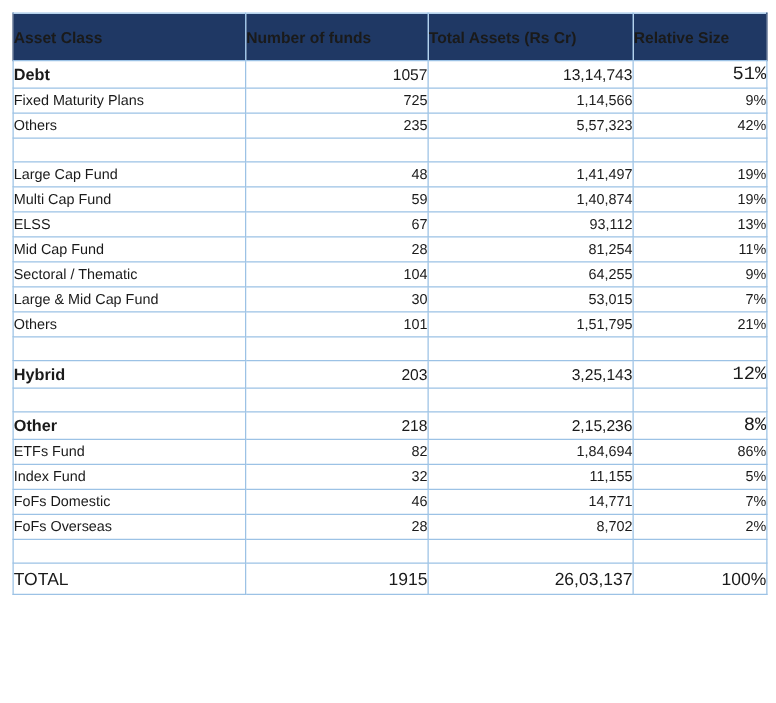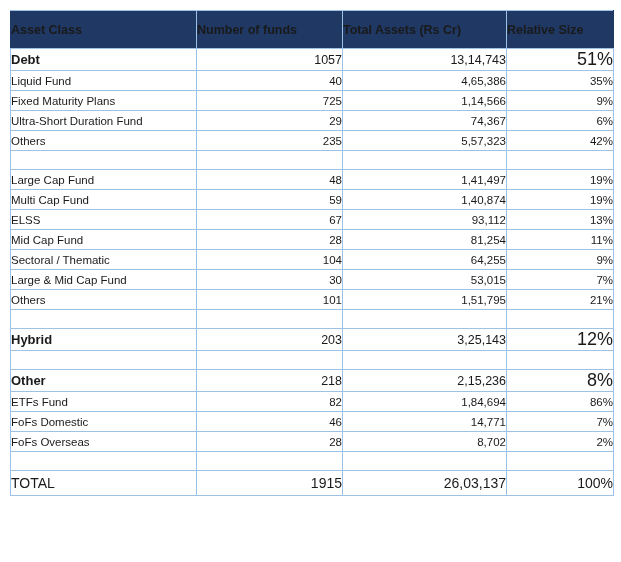--- a/index.html
+++ b/index.html
@@ -47,21 +47,21 @@
   thead th:first-child { border-left-color: var(--header-bg, #1F3864); }
   thead th:last-child  { border-right-color: var(--header-bg, #1F3864); }
   
   td.c-label { text-align: left;  padding-left: 8px; }
   td.c-num   { text-align: right; padding-right: 6px; }
   
   .row-item td    { height: 19px; font-size: 11.5px; }
   .row-blank td   { height: 18px; }
   .row-section td { height: 21px; font-size: 12.5px; }
   .row-section td.c-label { font-weight: bold; font-size: 13px; margin-left: 35px; }
-  .row-section td:last-child { font-size: 18px; }
+  .row-section td:last-child { font-size: 15px; font-family: Liberation Mono, monospace; }
   .row-misc td    { height: 19px; font-size: 11.5px; }
   .row-misc td.c-label { font-weight: bold; }
   .row-misc td:last-child { font-size: 15px; }
   .row-total td   { height: 24px; font-size: 14px; }
 </style>
 </head>
 <body>
 
 <div class="page">
   <table class="asset-table">
@@ -80,36 +80,24 @@
       </tr>
     </thead>
     <tbody id="table-body">
         <tr class="row-section">
           <td class="c-label">Debt</td>
           <td class="c-num">1057</td>
           <td class="c-num">13,14,743</td>
           <td class="c-num">51%</td>
         </tr>
         <tr class="row-item">
-          <td class="c-label">Liquid Fund</td>
-          <td class="c-num">40</td>
-          <td class="c-num">4,65,386</td>
-          <td class="c-num">35%</td>
-        </tr>
-        <tr class="row-item">
           <td class="c-label">Fixed Maturity Plans</td>
           <td class="c-num">725</td>
           <td class="c-num">1,14,566</td>
           <td class="c-num">9%</td>
-        </tr>
-        <tr class="row-item">
-          <td class="c-label">Ultra-Short Duration Fund</td>
-          <td class="c-num">29</td>
-          <td class="c-num">74,367</td>
-          <td class="c-num">6%</td>
         </tr>
         <tr class="row-item">
           <td class="c-label">Others</td>
           <td class="c-num">235</td>
           <td class="c-num">5,57,323</td>
           <td class="c-num">42%</td>
         </tr>
         <tr class="row-blank">
           <td class="c-label"></td>
           <td class="c-num"></td>
@@ -182,20 +170,26 @@
           <td class="c-num">2,15,236</td>
           <td class="c-num">8%</td>
         </tr>
         <tr class="row-item">
           <td class="c-label">ETFs Fund</td>
           <td class="c-num">82</td>
           <td class="c-num">1,84,694</td>
           <td class="c-num">86%</td>
         </tr>
         <tr class="row-item">
+          <td class="c-label">Index Fund</td>
+          <td class="c-num">32</td>
+          <td class="c-num">11,155</td>
+          <td class="c-num">5%</td>
+        </tr>
+        <tr class="row-item">
           <td class="c-label">FoFs Domestic</td>
           <td class="c-num">46</td>
           <td class="c-num">14,771</td>
           <td class="c-num">7%</td>
         </tr>
         <tr class="row-item">
           <td class="c-label">FoFs Overseas</td>
           <td class="c-num">28</td>
           <td class="c-num">8,702</td>
           <td class="c-num">2%</td>

